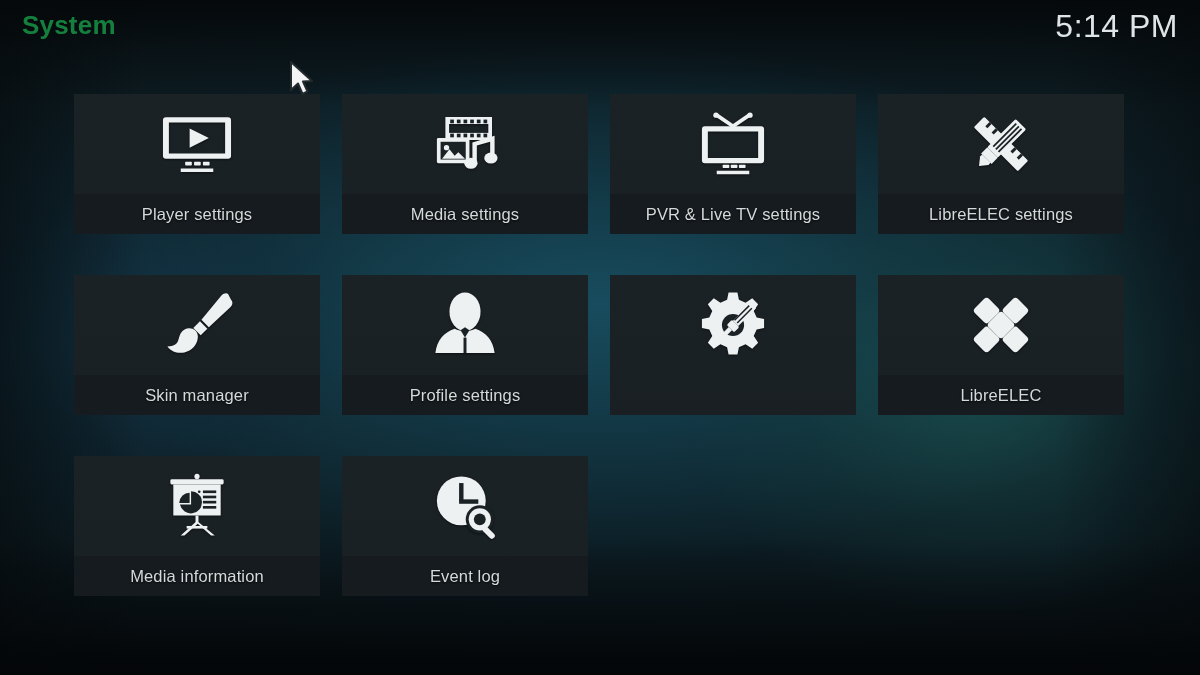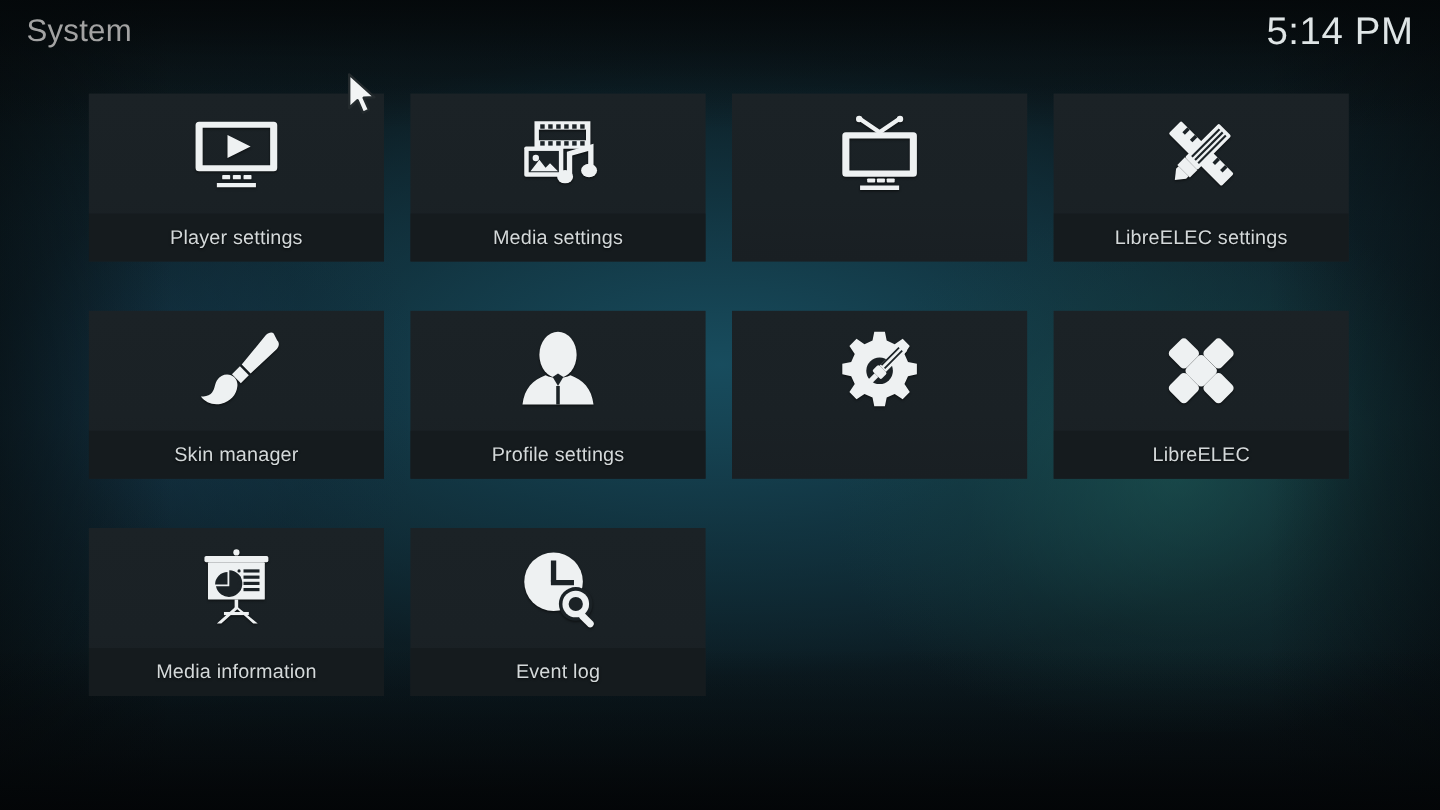--- a/index.html
+++ b/index.html
@@ -68,40 +68,40 @@
     width: 1200px;
     height: 58px;
     z-index: 6;
   }
 
   .window-title {
     position: absolute;
     left: 22px;
     top: 10px;
     font-size: 26px;
-    font-weight: 400;
-    color: #a3a3a3;
+    font-weight: 700;
+    color: #15803d;
     letter-spacing: 0.2px;
   }
 
   .clock {
     position: absolute;
     right: 22px;
     top: 8px;
     font-size: 32px;
     font-weight: 300;
     color: #dfe5e6;
     letter-spacing: 0.5px;
   }
 
   
   .grid {
     position: absolute;
     left: 74px;
-    top: 78px;
+    top: 94px;
     width: 1052px;
     display: grid;
     grid-template-columns: repeat(4, 246px);
     grid-template-rows: repeat(3, 140px);
     column-gap: 22px;
     row-gap: 41px;
     z-index: 5;
   }
 
   .tile {
@@ -227,20 +227,21 @@
           <path d="M50 26 L72 11" stroke="#eef1f2" stroke-width="5" stroke-linecap="round" fill="none"></path>
           <circle cx="27" cy="11" r="3.6"></circle>
           <circle cx="73" cy="11" r="3.6"></circle>
           <path d="M12 26h76a4 4 0 0 1 4 4v42a4 4 0 0 1-4 4H12a4 4 0 0 1-4-4V30a4 4 0 0 1 4-4zm4 7v36h68V33H16z"></path>
           <rect x="36" y="78" width="9" height="4.5" rx="1"></rect>
           <rect x="47" y="78" width="9" height="4.5" rx="1"></rect>
           <rect x="58" y="78" width="9" height="4.5" rx="1"></rect>
           <path d="M28 86h44v5H28z"></path>
         </svg>
       </div>
+      <div class="tile-label">PVR &amp; Live TV settings</div>
     </div>
 
 
     <div class="tile">
       <div class="tile-icon">
         <svg viewBox="0 0 100 100" fill="#eef1f2">
 
           <g transform="rotate(45 50 50)">
             <rect x="8" y="40" width="84" height="20" rx="2"></rect>
             <rect x="18" y="40" width="4" height="8" fill="#1b2226"></rect>

